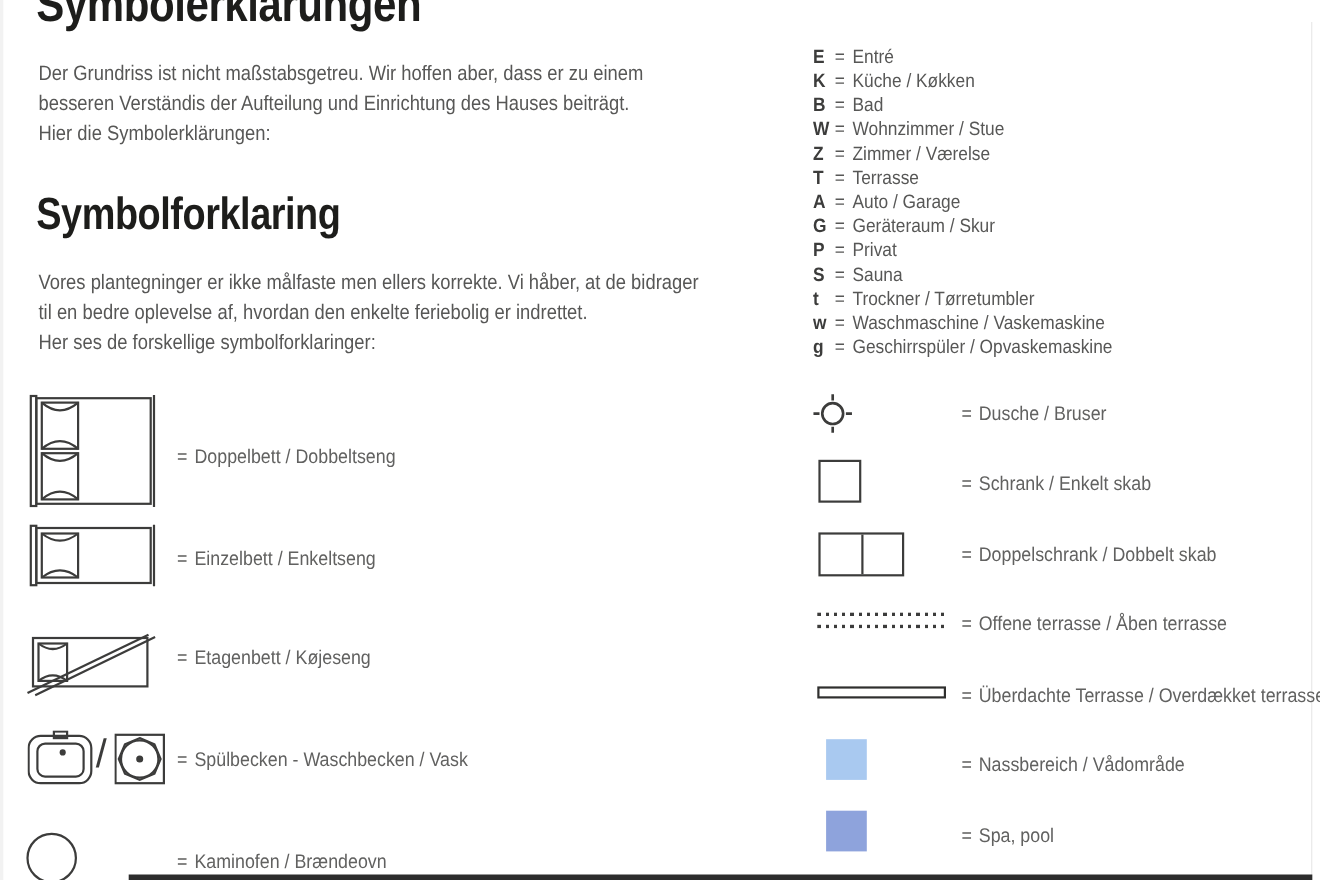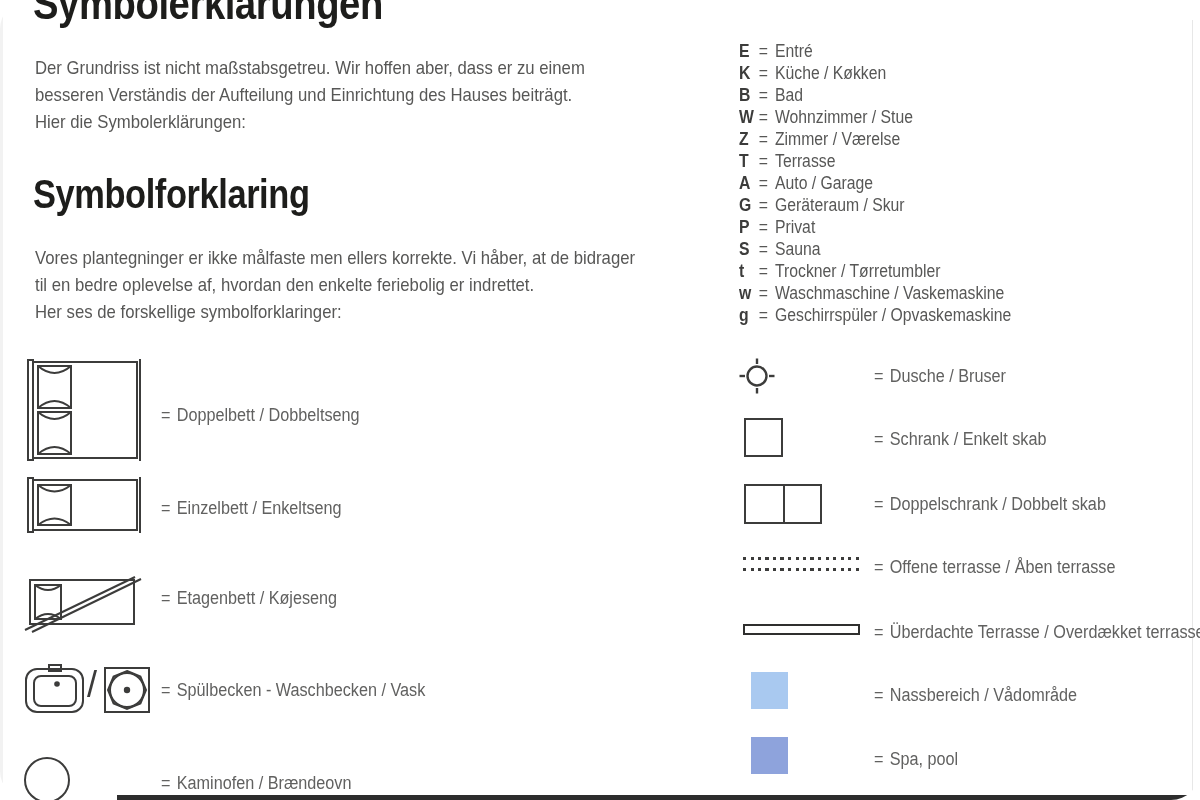--- a/index.html
+++ b/index.html
@@ -1,18 +1,18 @@
 <!DOCTYPE html>
 <html><head>
 <meta charset="utf-8">
 <style>
   * { margin:0; padding:0; box-sizing:border-box; }
   html,body { background:#ffffff; }
   body { font-family:"Liberation Sans", sans-serif; }
-  .page { position:relative; width:1200px; height:800px; background:#ffffff; overflow:hidden;border-radius:29px; }
+  .page { position:relative; width:1200px; height:800px; background:#ffffff; overflow:hidden; }
 
   .edge-left  { position:absolute; left:0; top:0; width:3px; height:800px; background:#f2f2f2; }
   .edge-right { position:absolute; left:1192px; top:20px; width:1px; height:780px; background:#e7e7e7; }
   .bottom-bar { position:absolute; left:117px; top:795px; width:1076px; height:5px; background:#2d2d2d; }
 
   .h1 { position:absolute; left:33px; top:-22px; font-size:45px; font-weight:bold; color:#1d1d1b;
         letter-spacing:-0.5px; transform:scaleX(0.85); transform-origin:0 0; white-space:nowrap; }
   .h2 { position:absolute; left:33px; top:171px; font-size:41px; font-weight:bold; color:#1d1d1b;
         letter-spacing:-0.5px; transform:scaleX(0.84); transform-origin:0 0; white-space:nowrap; }
 

